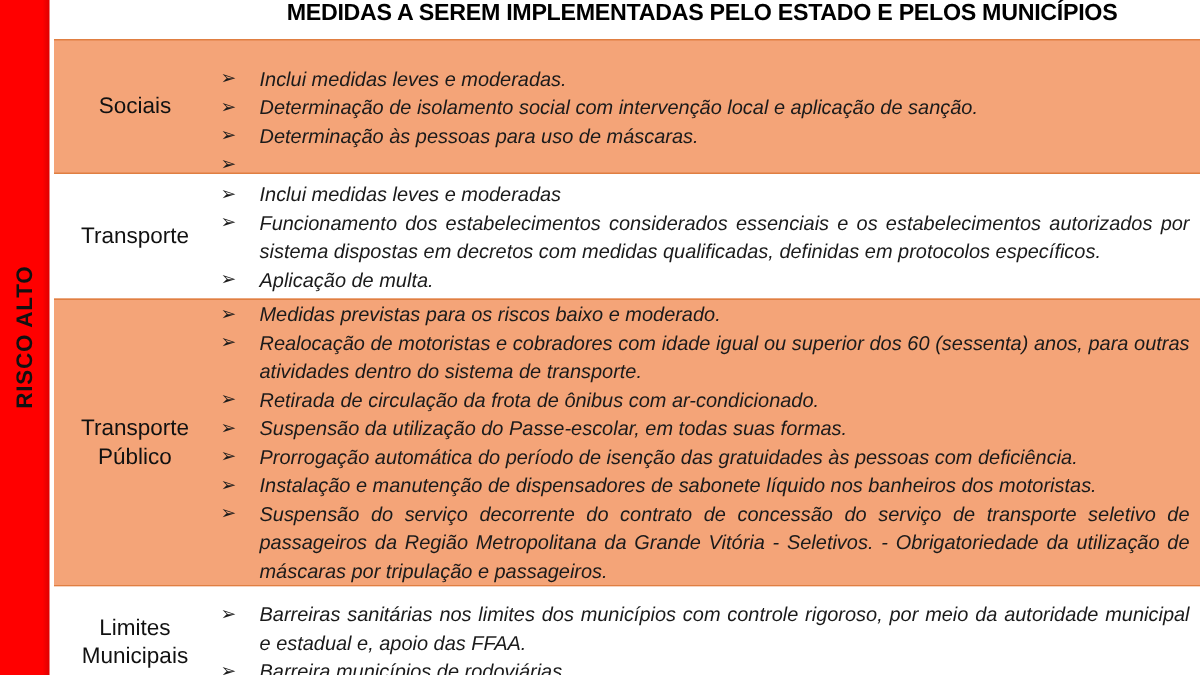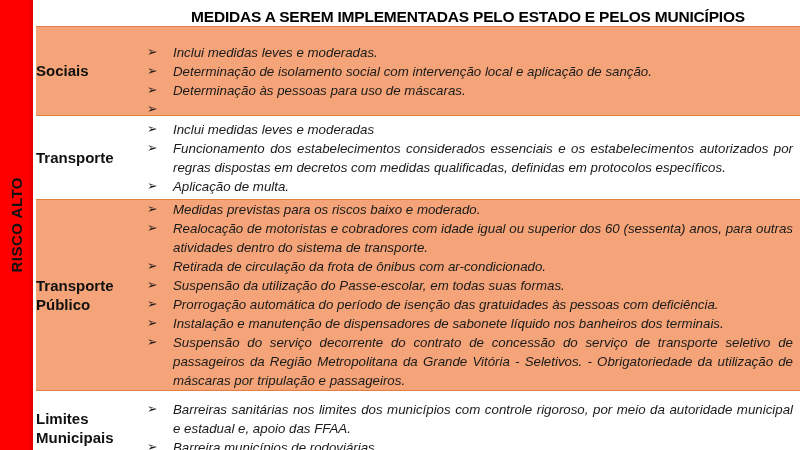--- a/index.html
+++ b/index.html
@@ -24,21 +24,21 @@
     transform: rotate(180deg);
     font-weight: bold;
     font-size: 15px;
     letter-spacing: 0.5px;
     color: #111;
     white-space: nowrap;
   }
   .content { margin-left: 36px; }
   .title-row {
     height: 26px;
-    display: flex; align-items: flex-end; justify-content: center;
+    display: flex; align-items: flex-start; justify-content: center;
     padding-left: 100px;
     background: #fff;
   }
   .title-row h1 {
     font-size: 15.5px;
     font-weight: bold;
     letter-spacing: -0.2px;
     color: #000;
     white-space: nowrap;
   }
@@ -49,22 +49,22 @@
     border-bottom: 1px solid var(--border-orange, #e07f42);
   }
   .row.white { background: var(--band-white, #ffffff); }
   .row:nth-child(1) { height: 90px; }
   .row:nth-child(2) { height: 83px; }
   .row:nth-child(3) { height: 192px; }
   .row:nth-child(4) { height: 74px; }
   .cat {
     width: 108px;
     flex: 0 0 108px;
-    text-align: left;
-    font-weight: bold;
+    text-align: center;
+    font-weight: normal;
     font-size: 15px;
     line-height: 1.3;
     color: #111;
   }
   .items { flex: 1 1 auto; padding: 2px 7px 2px 0; }
   .item {
     position: relative;
     padding-left: 29px;
     font-style: italic;
     font-size: 13.3px;
@@ -98,33 +98,33 @@
             <div class="item"><span class="bullet">➢</span><span>Inclui medidas leves e moderadas.</span></div>
             <div class="item"><span class="bullet">➢</span><span>Determinação de isolamento social com intervenção local e aplicação de sanção.</span></div>
             <div class="item"><span class="bullet">➢</span><span>Determinação às pessoas para uso de máscaras.</span></div>
             <div class="item"><span class="bullet">➢</span></div>
           </div>
         </div>
         <div class="row white">
           <div class="cat">Transporte</div>
           <div class="items">
             <div class="item"><span class="bullet">➢</span><span>Inclui medidas leves e moderadas</span></div>
-            <div class="item"><span class="bullet">➢</span><span>Funcionamento dos estabelecimentos considerados essenciais e os estabelecimentos autorizados por regras dispostas em decretos com medidas qualificadas, definidas em protocolos específicos.</span></div>
+            <div class="item"><span class="bullet">➢</span><span>Funcionamento dos estabelecimentos considerados essenciais e os estabelecimentos autorizados por sistema dispostas em decretos com medidas qualificadas, definidas em protocolos específicos.</span></div>
             <div class="item"><span class="bullet">➢</span><span>Aplicação de multa.</span></div>
           </div>
         </div>
         <div class="row orange">
           <div class="cat">Transporte Público</div>
           <div class="items">
             <div class="item"><span class="bullet">➢</span><span>Medidas previstas para os riscos baixo e moderado.</span></div>
             <div class="item"><span class="bullet">➢</span><span>Realocação de motoristas e cobradores com idade igual ou superior dos 60 (sessenta) anos, para outras atividades dentro do sistema de transporte.</span></div>
             <div class="item"><span class="bullet">➢</span><span>Retirada de circulação da frota de ônibus com ar-condicionado.</span></div>
             <div class="item"><span class="bullet">➢</span><span>Suspensão da utilização do Passe-escolar, em todas suas formas.</span></div>
             <div class="item"><span class="bullet">➢</span><span>Prorrogação automática do período de isenção das gratuidades às pessoas com deficiência.</span></div>
-            <div class="item"><span class="bullet">➢</span><span>Instalação e manutenção de dispensadores de sabonete líquido nos banheiros dos terminais.</span></div>
+            <div class="item"><span class="bullet">➢</span><span>Instalação e manutenção de dispensadores de sabonete líquido nos banheiros dos motoristas.</span></div>
             <div class="item"><span class="bullet">➢</span><span>Suspensão do serviço decorrente do contrato de concessão do serviço de transporte seletivo de passageiros da Região Metropolitana da Grande Vitória - Seletivos. - Obrigatoriedade da utilização de máscaras por tripulação e passageiros.</span></div>
           </div>
         </div>
         <div class="row white">
           <div class="cat">Limites Municipais</div>
           <div class="items">
             <div class="item"><span class="bullet">➢</span><span>Barreiras sanitárias nos limites dos municípios com controle rigoroso, por meio da autoridade municipal e estadual e, apoio das FFAA.</span></div>
             <div class="item"><span class="bullet">➢</span><span>Barreira municípios de rodoviárias.</span></div>
           </div>
         </div>

